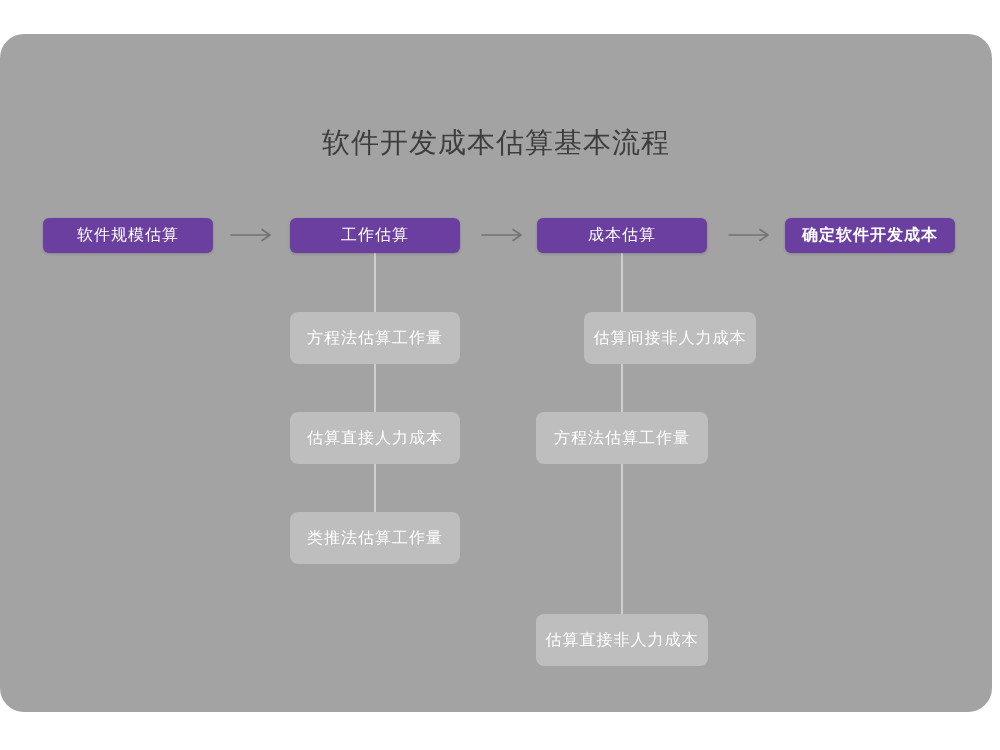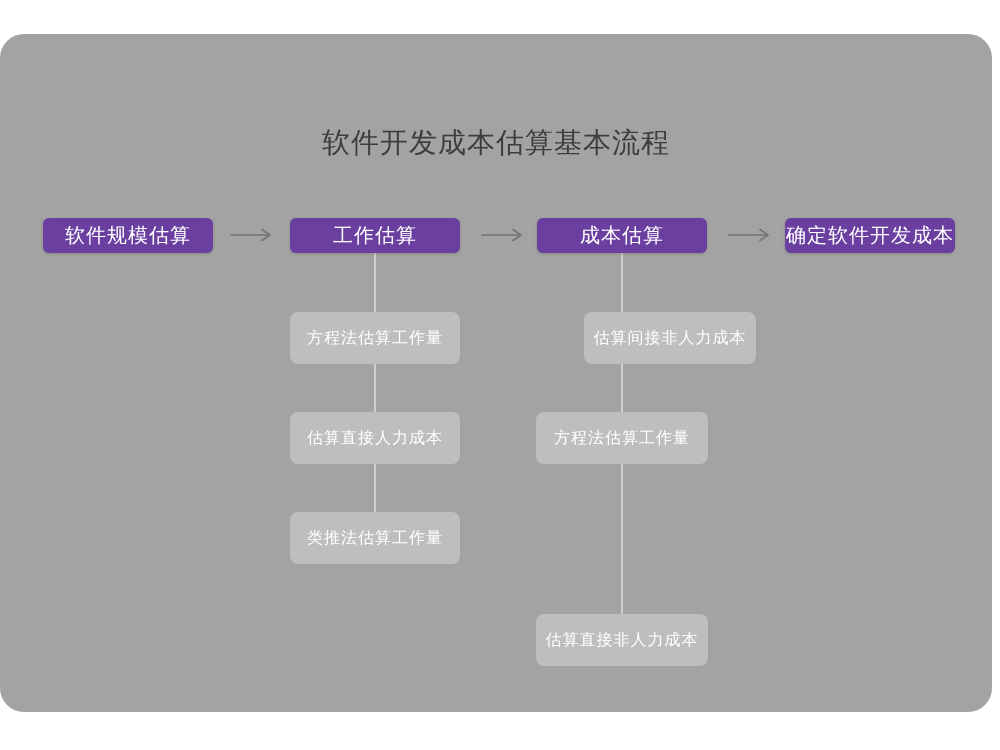--- a/index.html
+++ b/index.html
@@ -38,21 +38,21 @@
     color: #3d3d3d;
   }
   .stage {
     position: absolute;
     top: 184px;
     width: 170px;
     height: 35px;
     background: #6a3fa0;
     border-radius: 6px;
     color: #ffffff;
-    font-size: 20px;
+    font-size: 16px;
     letter-spacing: 1px;
     display: flex;
     align-items: center;
     justify-content: center;
     box-shadow: 0 1px 3px rgba(0,0,0,0.18);
     z-index: 3;
   }
   .subnode {
     position: absolute;
     width: 170px;
@@ -101,21 +101,21 @@
     <svg class="arrow" style="left:479px;" width="46" height="18" viewBox="0 0 46 18">
       <path d="M3 9 H42 M34 3.5 L42 9 L34 14.5" stroke="#737373" stroke-width="1.6" fill="none" stroke-linecap="round" stroke-linejoin="round"></path>
     </svg>
 
     <div class="stage" style="left:537px;">成本估算</div>
 
     <svg class="arrow" style="left:726px;" width="46" height="18" viewBox="0 0 46 18">
       <path d="M3 9 H42 M34 3.5 L42 9 L34 14.5" stroke="#737373" stroke-width="1.6" fill="none" stroke-linecap="round" stroke-linejoin="round"></path>
     </svg>
 
-    <div class="stage" style="left:785px;">确定软件开发成本</div>
+    <div class="stage" style="left:785px;font-weight:bold;">确定软件开发成本</div>
 
     <div class="subnode" style="left:290px; top:278px;">方程法估算工作量</div>
     <div class="subnode" style="left:290px; top:378px;">估算直接人力成本</div>
     <div class="subnode" style="left:290px; top:478px;border-radius:8px;">类推法估算工作量</div>
 
     <div class="subnode" style="left:536px; width:172px; top:278px;margin-left:48px;">估算间接非人力成本</div>
     <div class="subnode" style="left:536px; width:172px; top:378px;">方程法估算工作量</div>
     <div class="subnode" style="left:536px; width:172px; top:580px;">估算直接非人力成本</div>
 
   </div>

